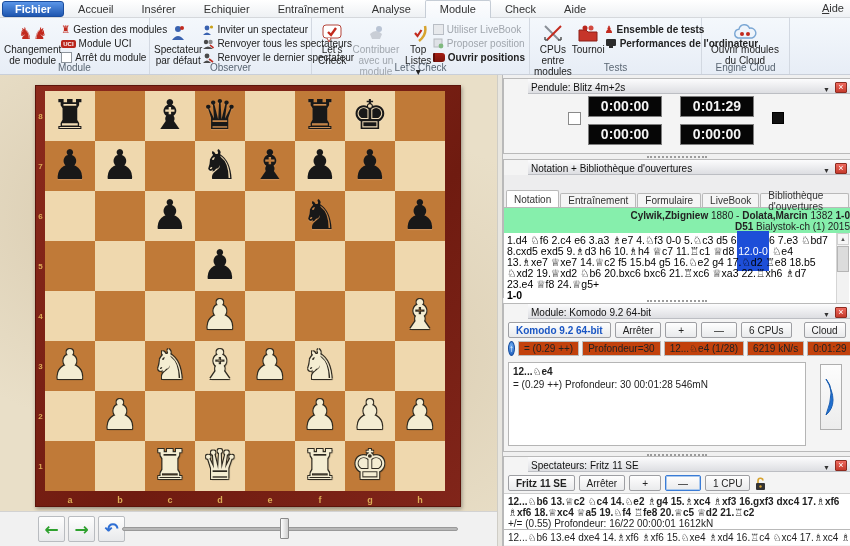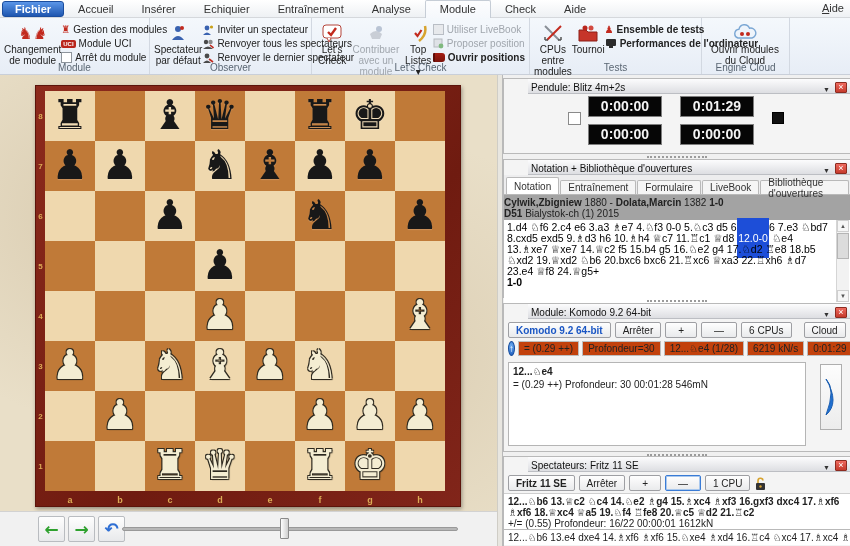--- a/index.html
+++ b/index.html
@@ -86,25 +86,25 @@
   .hsplit .grip { width:60px; border-top:2px dotted #9b9b9b; }
 
   
   .lcd { position:absolute; width:74px; height:21px; background:#060606; border:1px solid #7e7e7e;
     color:#f4f4f4; font-family:Liberation Sans, sans-serif; font-weight:bold; font-size:14px;
     text-align:center; line-height:19px; letter-spacing:0; }
   .side-white { position:absolute; width:13px; height:13px; background:#fff; border:1px solid #8a8a8a; }
   .side-black { position:absolute; width:12px; height:12px; background:#111; border:1px solid #000; }
 
   
-  .tabs { height:20px; background:#ededee; border-bottom:1px solid #b9b9b9; display:flex; align-items:flex-end; padding-left:2px; }
+  .tabs { height:33px; background:#ededee; border-bottom:1px solid #b9b9b9; display:flex; align-items:flex-end; padding-left:2px; }
   .tab { height:14px; padding:0 7px; font-size:10px; background:#f5f5f5; border:1px solid #b9b9b9; border-bottom:none;
     display:flex; align-items:center; margin-right:1px; color:#333; border-radius:2px 2px 0 0; }
   .tab.active { height:17px; background:#fff; position:relative; z-index:2; }
-  .gameheader { background:#a3a3a3; text-align:left; font-size:10px; padding:2px 0 1px 0; line-height:11px; }
+  .gameheader { background:#86efac; text-align:right; font-size:10px; padding:2px 0 1px 0; line-height:11px; }
   .moves { position:relative; background:#fff; height:83px; padding:2px 16px 0 3px; font-size:10.5px; line-height:11px; color:#000; }
   .curmove { background:#1d4ed8; color:#fff; padding:14px 1px; }
   .scrollbar { position:absolute; right:1px; top:0; width:13px; bottom:1px; background:#f2f2f2; border-left:1px solid #d5d5d5; }
   .scr-arrow { position:absolute; left:0; width:12px; height:12px; background:#f6f6f6; border:1px solid #cfcfcf;
     font-size:6px; color:#555; text-align:center; line-height:11px; }
   .scr-thumb { position:absolute; left:0; top:13px; width:12px; height:26px; background:#dcdcdc; border:1px solid #b5b5b5; }
 
   
   .btnrow { display:flex; align-items:center; gap:4px; padding:3px 4px 2px 4px; }
   .ebtn { background:linear-gradient(#fefefe,#e9eaec); border:1px solid #9e9fa3; border-radius:2px;

